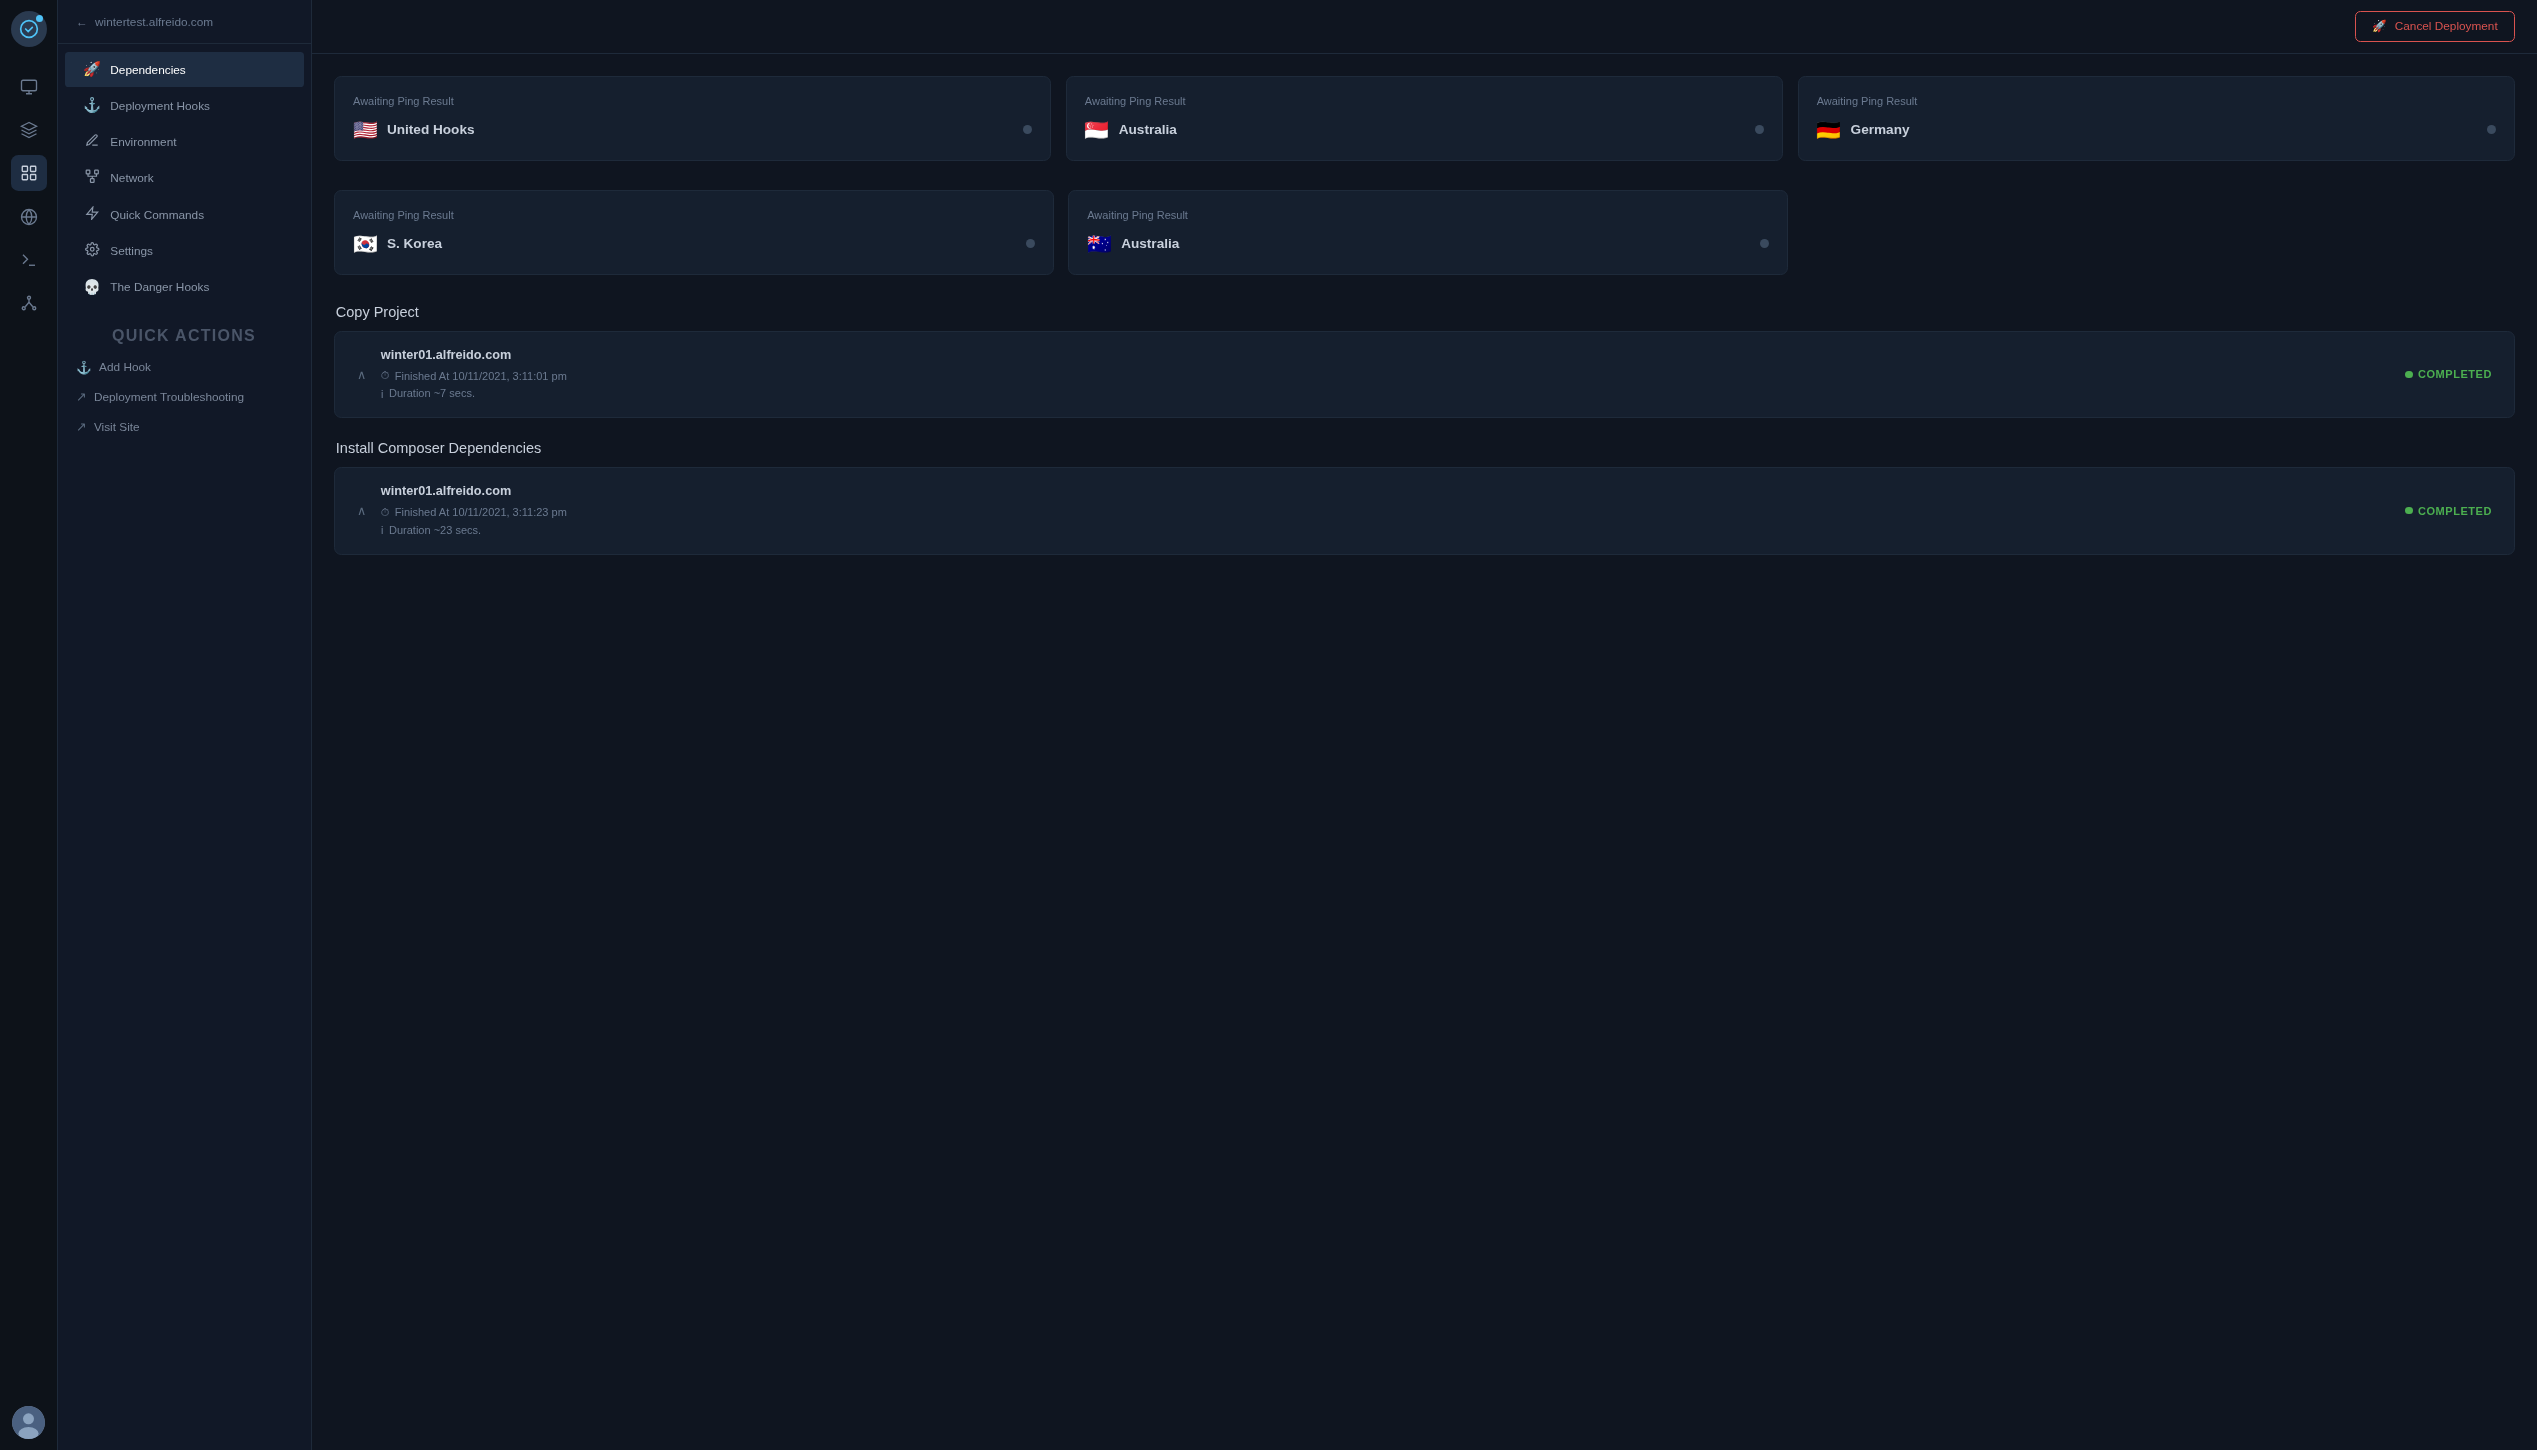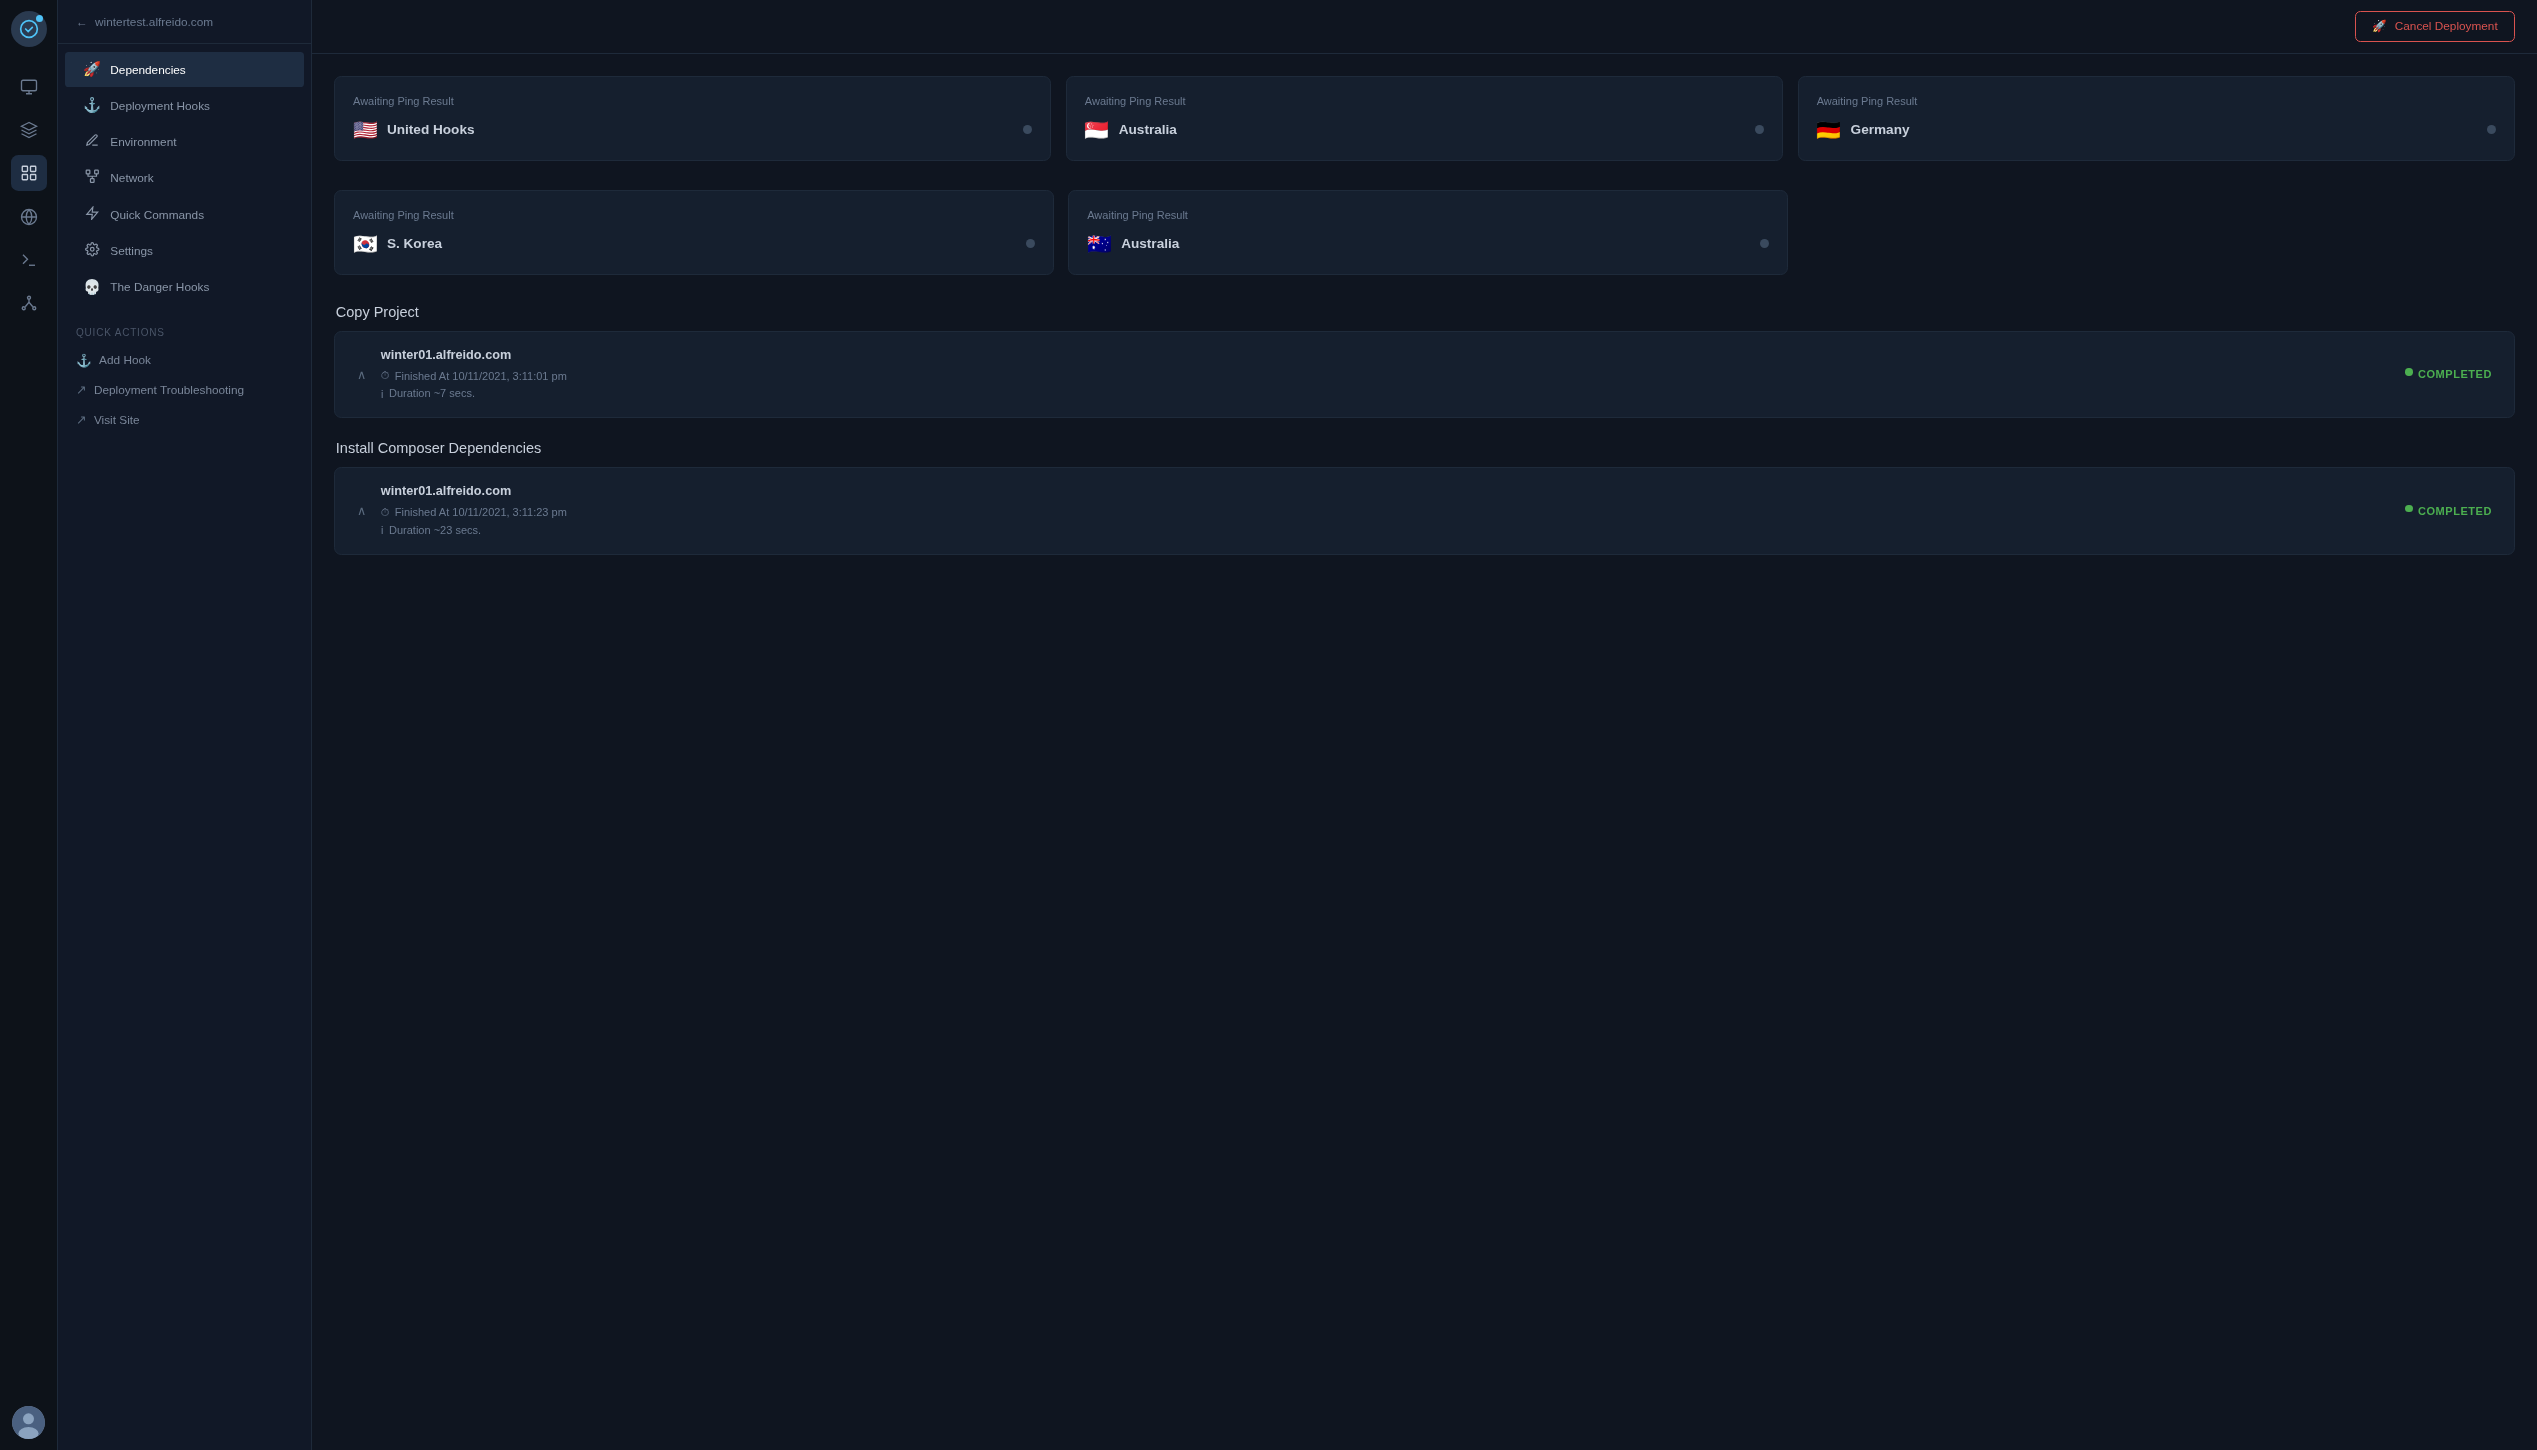--- a/index.html
+++ b/index.html
@@ -103,25 +103,26 @@
       cursor: pointer;
       font-size: 11.8px;
       border-radius: 3.6px;
       margin: 0.9px 7.3px;
     }
     .nav-item.active { background: #1e2d42; color: #ffffff; }
     .nav-item .icon { font-size: 14.5px; width: 18px; text-align: center; }
 
     .quick-actions-label {
       padding: 14.5px 18px 7.3px;
-      font-size: 10px;
-      font-weight: 400;
+      font-size: 16px;
+      font-weight: 700;
       color: #4a5568;
       letter-spacing: 0.08em;
       text-transform: uppercase;
+      margin-left: 36px;
     }
     .quick-action-item {
       display: flex;
       align-items: center;
       gap: 7.3px;
       padding: 7.3px 18px;
       color: #7a8699;
       cursor: pointer;
       font-size: 11.8px;
     }
@@ -252,20 +253,21 @@
     .task-meta-item {
       display: flex;
       align-items: center;
       gap: 5.4px;
       font-size: 11px;
       color: #6b7a90;
     }
     .task-meta-item .meta-icon { font-size: 11px; }
     .task-status {
       display: flex;
+      align-items: center;
       gap: 5.4px;
       font-size: 11px;
       font-weight: 600;
       color: #4caf50;
       letter-spacing: 0.05em;
       padding-left: 6px;
     }
     .task-status .status-dot {
       width: 7.3px;
       height: 7.3px;

